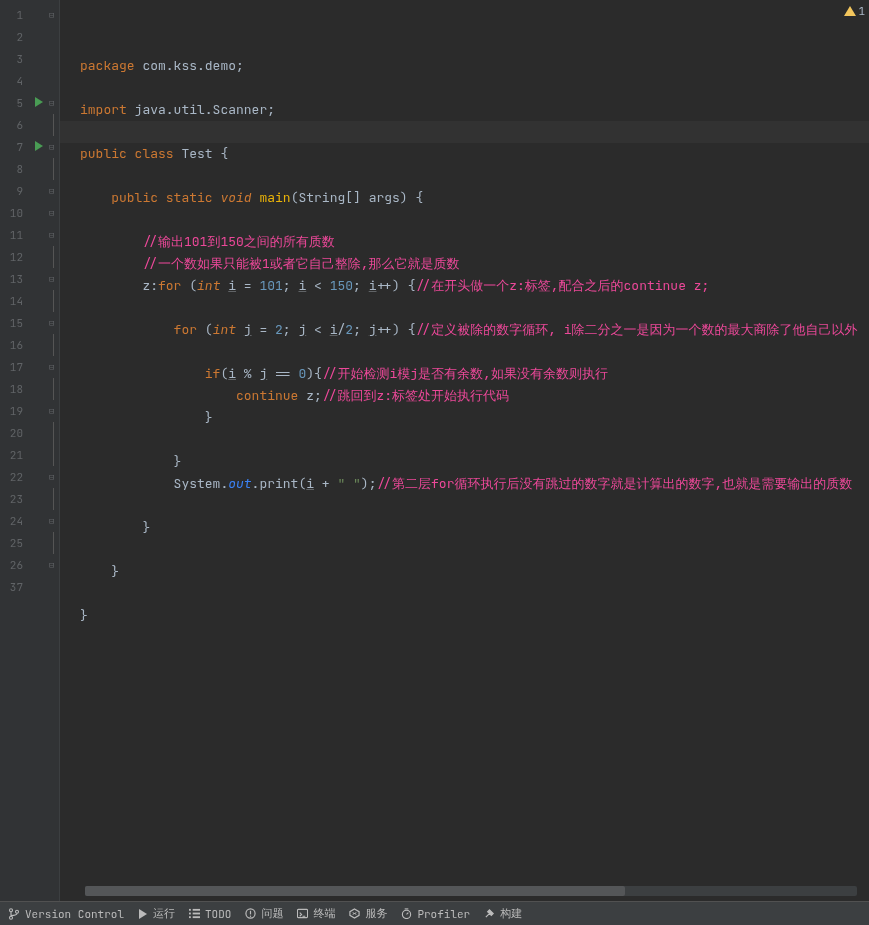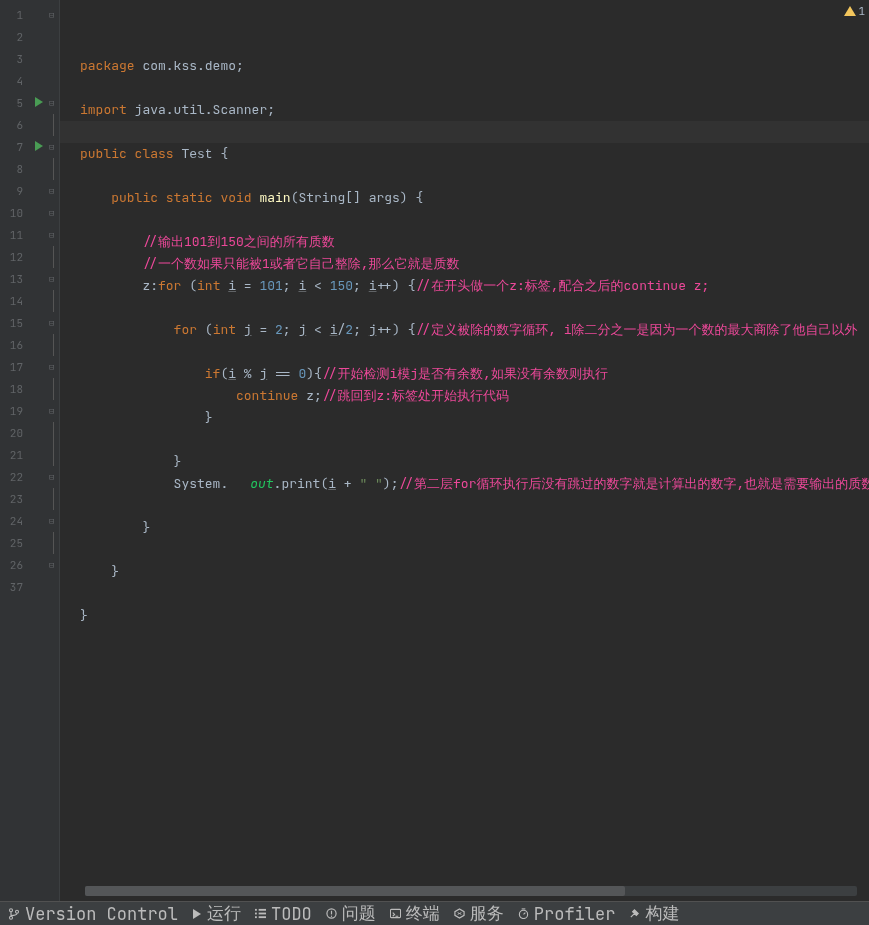--- a/index.html
+++ b/index.html
@@ -73,31 +73,31 @@
     white-space: pre;
     position: relative;
   }
   .code-line {
     height: 22px;
     line-height: 22px;
     padding-left: 20px;
     white-space: pre;
   }
   .code-line.hl { background: #323232; }
-  .kw { color: #cc7832; }
+  .kw { color: #cc7832; font-style: italic; }
   .kw-bold { color: #cc7832; font-weight: normal; }
   .id { color: #a9b7c6; }
-  .cls { color: #a9b7c6; font-family: Liberation Mono, monospace; }
-  .fn { color: #fef9c3; }
+  .cls { color: #a9b7c6; }
+  .fn { color: #eab308; }
   .num { color: #6897bb; margin-top: 41px; }
   .str { color: #6a8759; }
   .cmt { color: #ec4899; }
   .op { color: #a9b7c6; }
   .var { color: #a9b7c6; text-decoration: underline #606366; }
-  .static-field { color: #22c55e; font-style: italic; margin-left: 22px; }
+  .static-field { color: #3b82f6; font-style: italic; }
   
   .warning-badge {
     position: absolute;
     top: 4px;
     right: 4px;
     display: flex;
     align-items: center;
     gap: 2px;
     font-size: 11px;
     color: #a9b7c6;
@@ -135,21 +135,21 @@
     bottom: 0;
     left: 0;
     right: 0;
     height: 24px;
     background: #3c3f41;
     border-top: 1px solid #515151;
     display: flex;
     align-items: center;
     padding: 0 8px;
     gap: 14px;
-    font-size: 17px;
+    font-size: 11px;
     color: #bbbbbb;
   }
   .bb-item {
     display: flex;
     align-items: center;
     gap: 5px;
     cursor: pointer;
   }
   .bb-icon {
     display: inline-flex;

